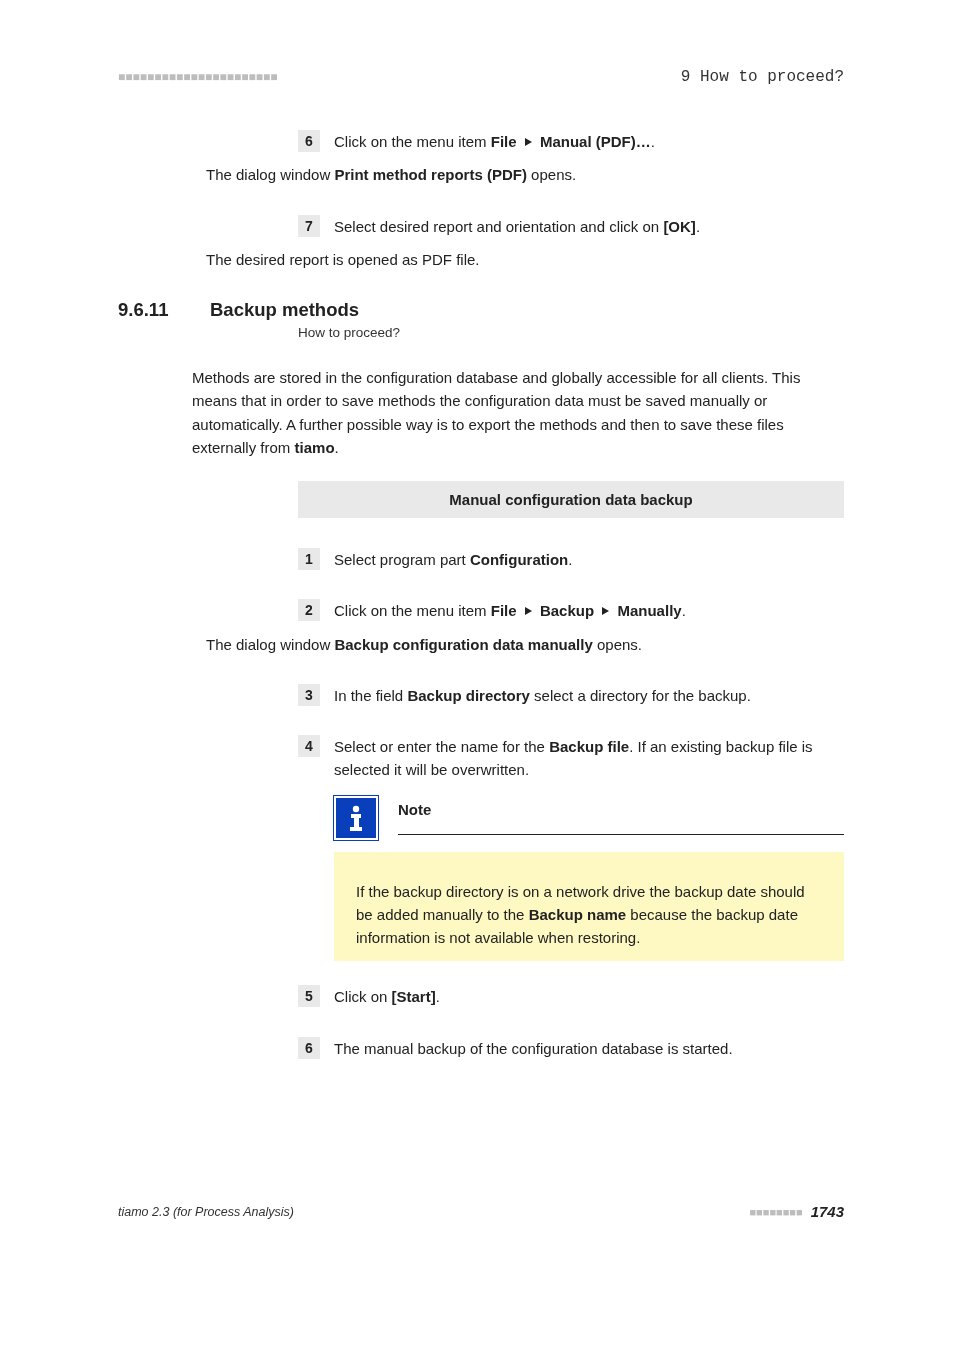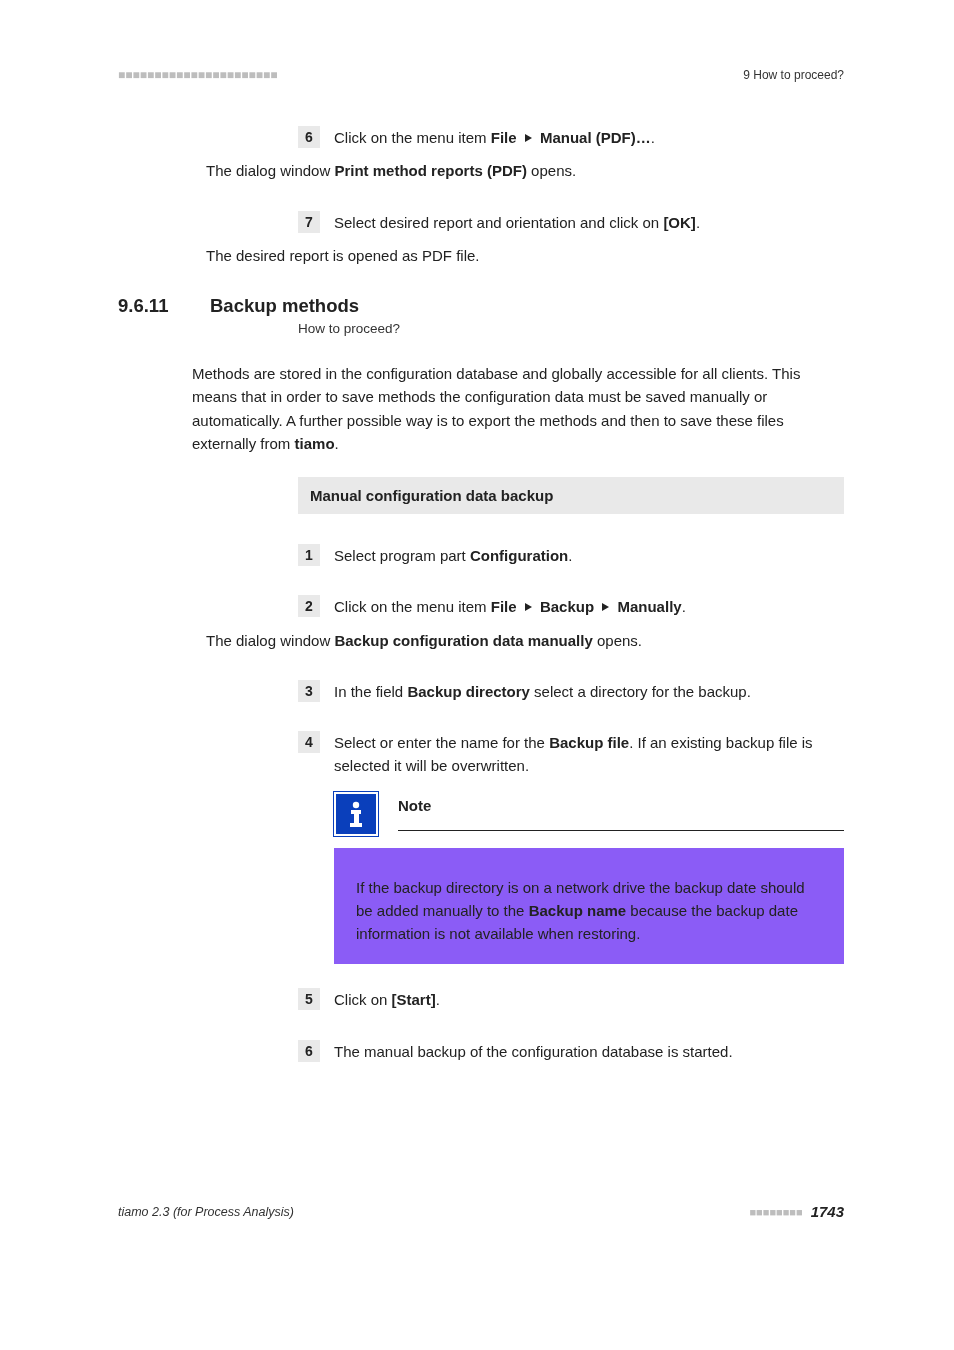--- a/index.html
+++ b/index.html
@@ -19,22 +19,23 @@
     justify-content: space-between;
     align-items: center;
     margin-bottom: 44px;
   }
   .header-dots {
     color: #bdbdbd;
     font-size: 12px;
     letter-spacing: 0px;
   }
   .header-right {
-    font-size: 12px;
+    font-size: 16px;
     color: #333;
+    font-family: Liberation Mono, monospace;
   }
   .step-row {
     display: flex;
     margin-left: 180px;
     margin-bottom: 6px;
   }
   .step-num-box {
     width: 22px;
     height: 22px;
     background: #e9e9e9;
@@ -94,20 +95,21 @@
     line-height: 1.55;
     margin-bottom: 22px;
   }
   .band {
     margin-left: 180px;
     background: #e9e9e9;
     font-size: 15px;
     font-weight: 800;
     padding: 10px 12px;
     margin-bottom: 30px;
+    text-align: center;
   }
   .bold { font-weight: 700; }
   .tri {
     display: inline-block;
     width: 0; height: 0;
     border-top: 4px solid transparent;
     border-bottom: 4px solid transparent;
     border-left: 7px solid #222;
     margin: 0 4px;
     vertical-align: 1px;
@@ -139,22 +141,22 @@
     flex-direction: column;
     justify-content: center;
   }
   .note-title {
     font-weight: 800;
     font-size: 15px;
     padding-bottom: 16px;
     border-bottom: 1.5px solid #222;
   }
   .note-body {
-    background: #8b5cf6;
-    padding: 28px 22px 19px 22px;
+    background: #fef9c3;
+    padding: 28px 22px 12px 22px;
     margin-top: 12px;
     font-size: 15px;
     line-height: 1.55;
   }
   .footer {
     position: absolute;
     left: 118px;
     right: 110px;
     bottom: 130px;
     display: flex;

